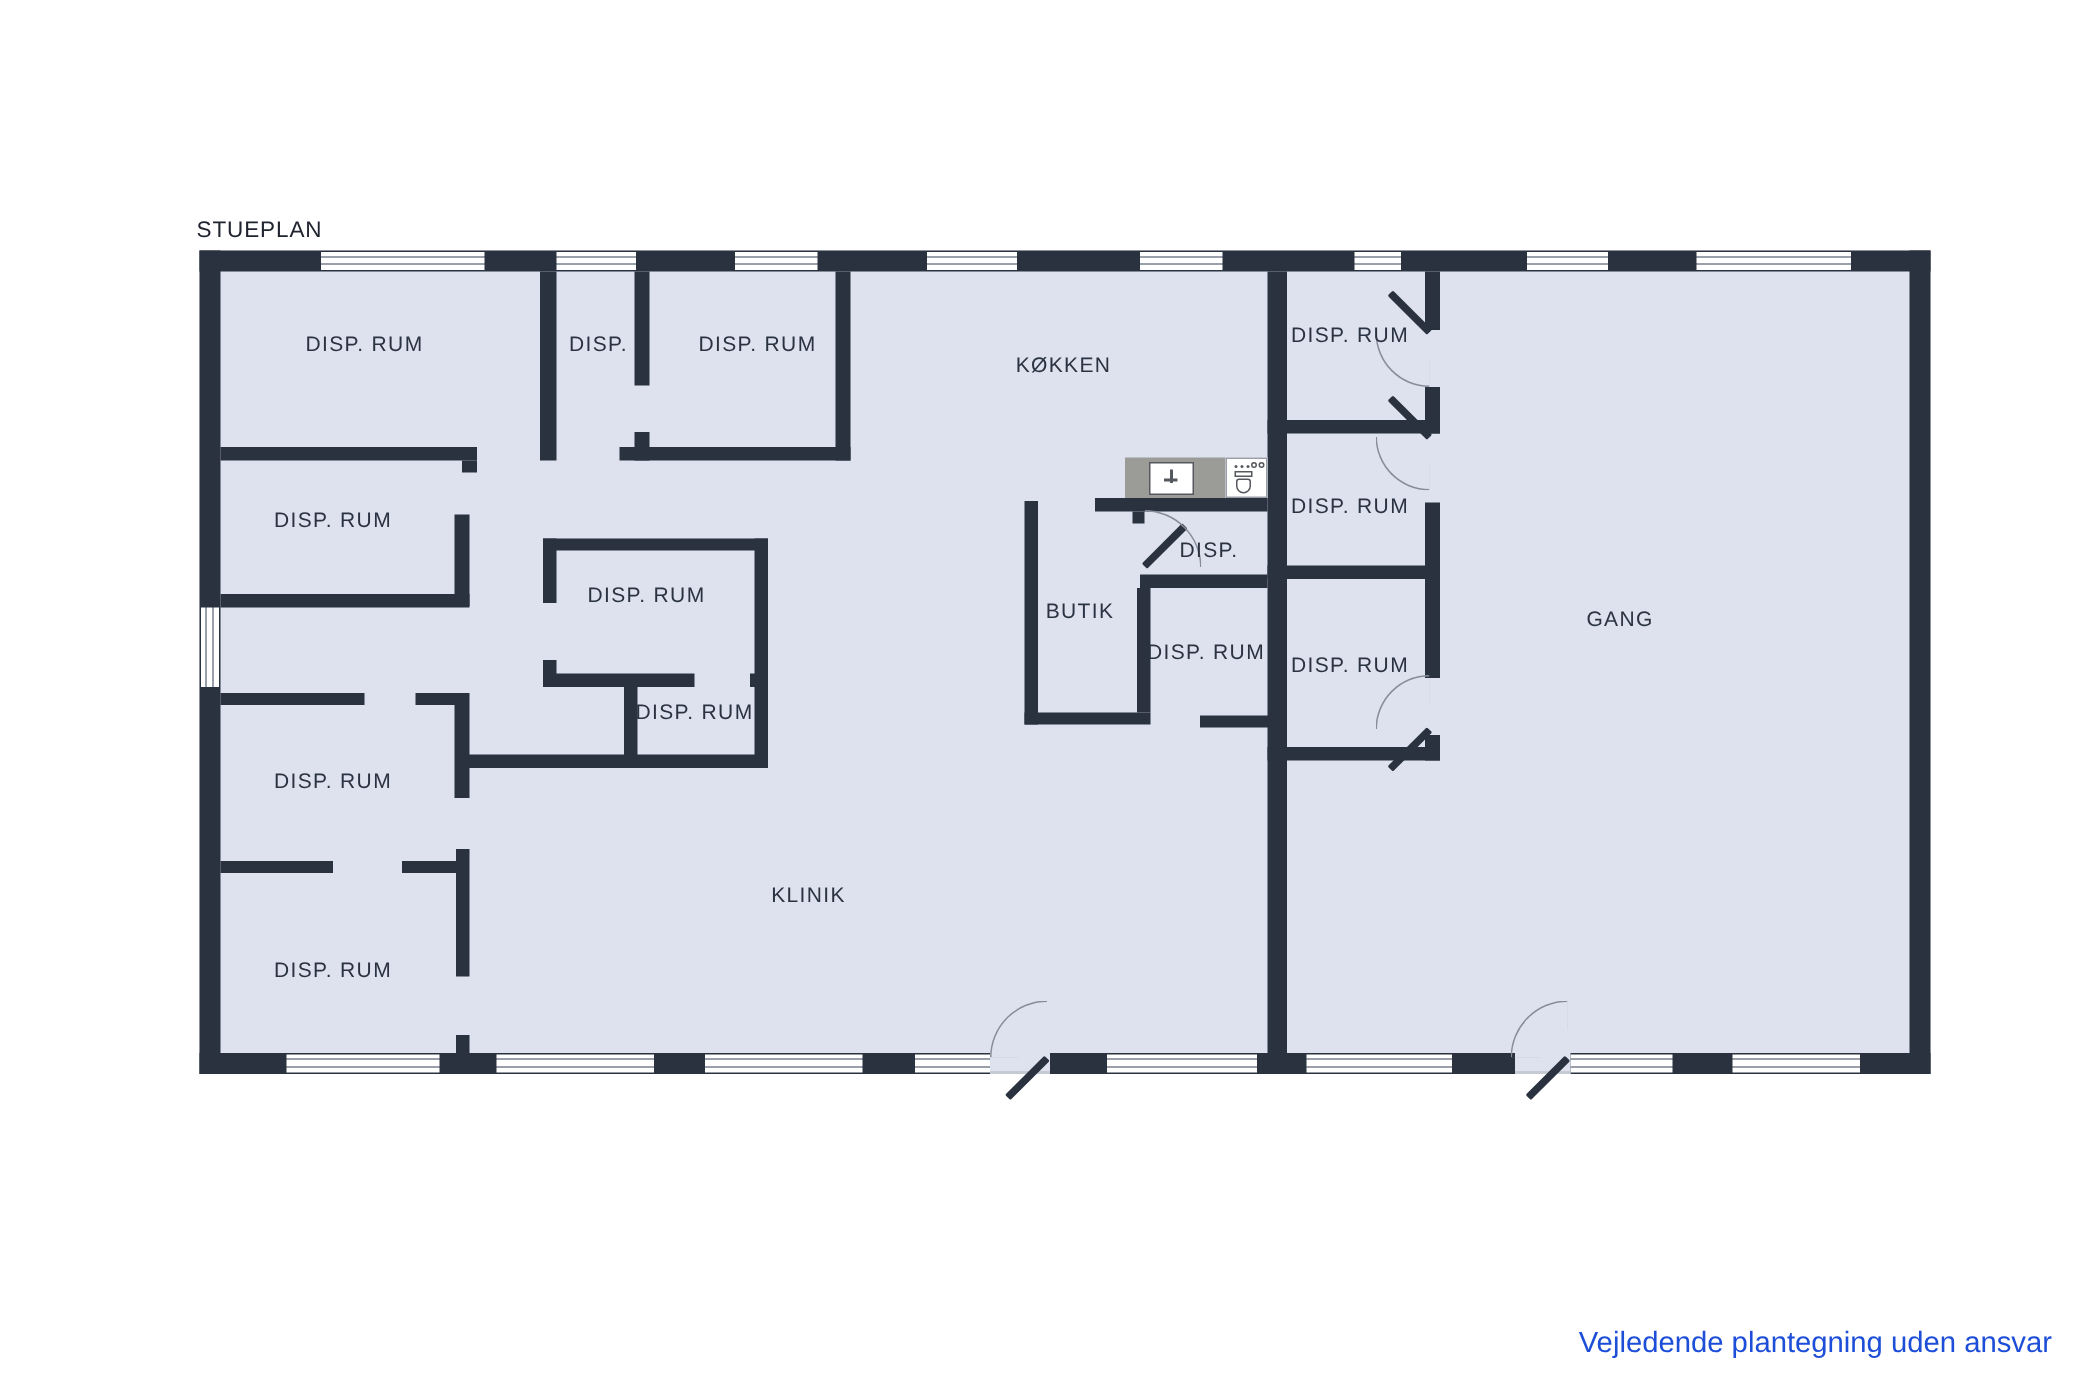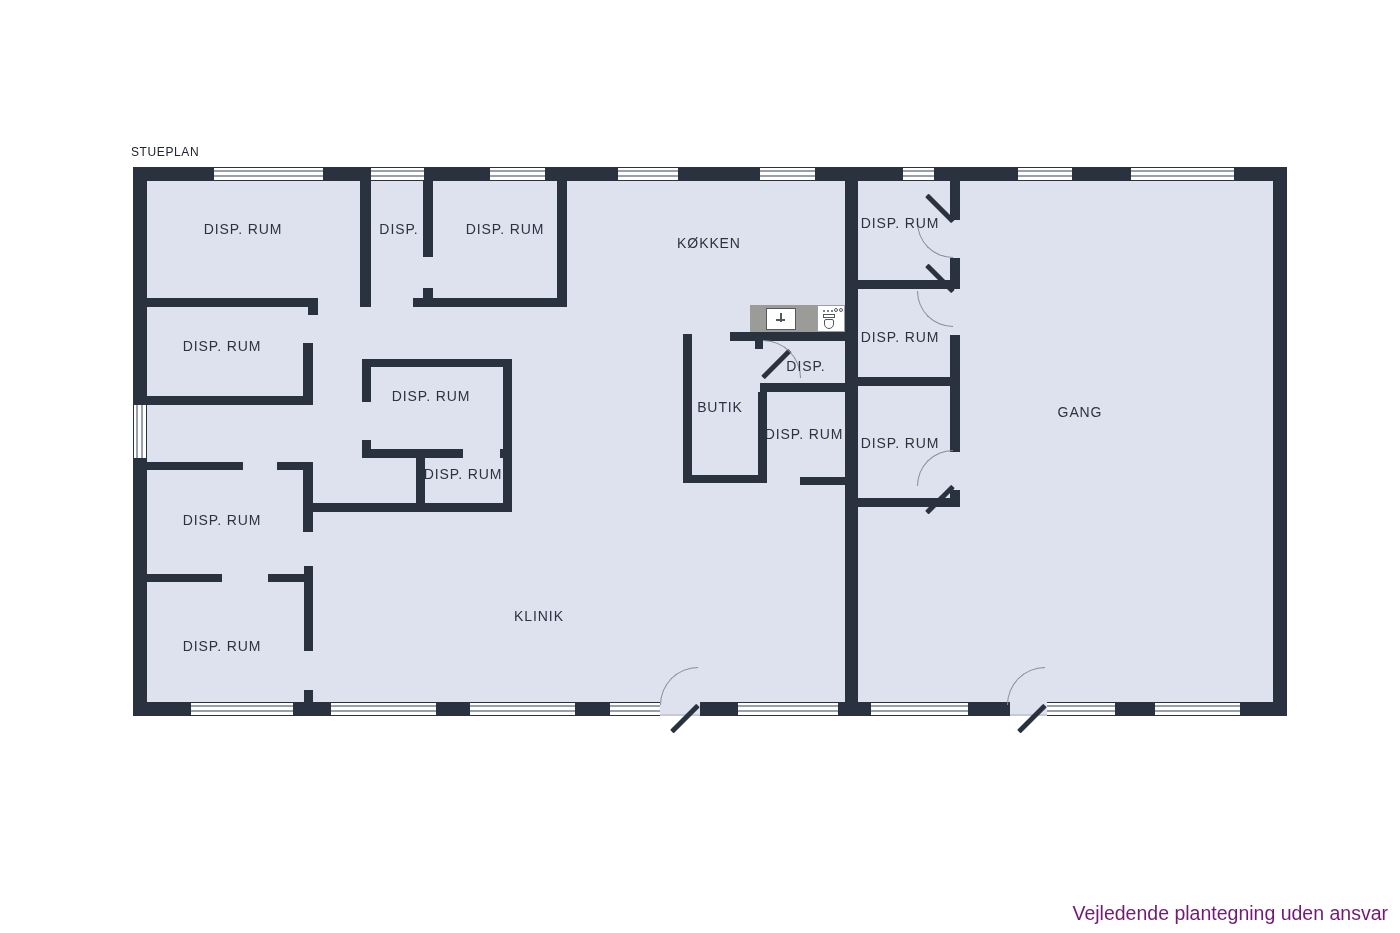--- a/index.html
+++ b/index.html
@@ -1,20 +1,20 @@
 <!DOCTYPE html>
 <html><head>
 <meta charset="utf-8">
 <style>
   html,body{margin:0;padding:0;background:#ffffff;}
   #canvas{position:relative;width:1400px;height:933px;background:#ffffff;overflow:hidden;
           font-family:"Liberation Sans", sans-serif;}
-  #plan-title{position:absolute;left:131px;top:145px;font-size:12px;font-weight:500;
+  #plan-title{position:absolute;left:131px;top:145px;font-size:15px;font-weight:500;
               color:#20242e;letter-spacing:.6px;}
-  #disclaimer{position:absolute;right:12px;top:884px;font-size:19.5px;color:#701a75;margin-top:18px;}
+  #disclaimer{position:absolute;right:32px;top:884px;font-size:19.5px;color:#1d4ed8;}
   .floor{position:absolute;background:#dde2ee;}
   .w{position:absolute;background:#2a3240;}
   .win-h{position:absolute;height:12px;
      background:linear-gradient(to bottom,#ffffff 0 2.5px,#9aa0aa 2.5px 4px,#ffffff 4px 7.5px,#9aa0aa 7.5px 9px,#ffffff 9px 12px);}
   .win-v{position:absolute;width:12px;
      background:linear-gradient(to right,#ffffff 0 2.5px,#9aa0aa 2.5px 4px,#ffffff 4px 7.5px,#9aa0aa 7.5px 9px,#ffffff 9px 12px);}
   .door-patch{position:absolute;background:#dde2ee;border-bottom:2px solid #c6cad2;box-sizing:border-box;}
   .leaf{position:absolute;height:5px;background:#2a3240;border-radius:1px;}
   .arc{position:absolute;box-sizing:border-box;}
   .room-label{position:absolute;transform:translate(-50%,-50%);font-size:14px;font-weight:500;
@@ -135,17 +135,17 @@
   <div class="room-label" style="left:222px;top:346px">DISP. RUM</div>
   <div class="room-label" style="left:900px;top:337px">DISP. RUM</div>
   <div class="room-label" style="left:431px;top:396px">DISP. RUM</div>
   <div class="room-label" style="left:720px;top:407px">BUTIK</div>
   <div class="room-label" style="left:806px;top:366px">DISP.</div>
   <div class="room-label" style="left:1080px;top:412px">GANG</div>
   <div class="room-label" style="left:804px;top:434px">DISP. RUM</div>
   <div class="room-label" style="left:900px;top:443px">DISP. RUM</div>
   <div class="room-label" style="left:463px;top:474px">DISP. RUM</div>
   <div class="room-label" style="left:222px;top:520px">DISP. RUM</div>
-  <div class="room-label" style="left:539px;top:616px">KLINIK</div>
+  <div class="room-label" style="left:539px;top:596px">KLINIK</div>
   <div class="room-label" style="left:222px;top:646px">DISP. RUM</div>
 
   <div id="disclaimer">Vejledende plantegning uden ansvar</div>
 </div>
 
 </body></html>

